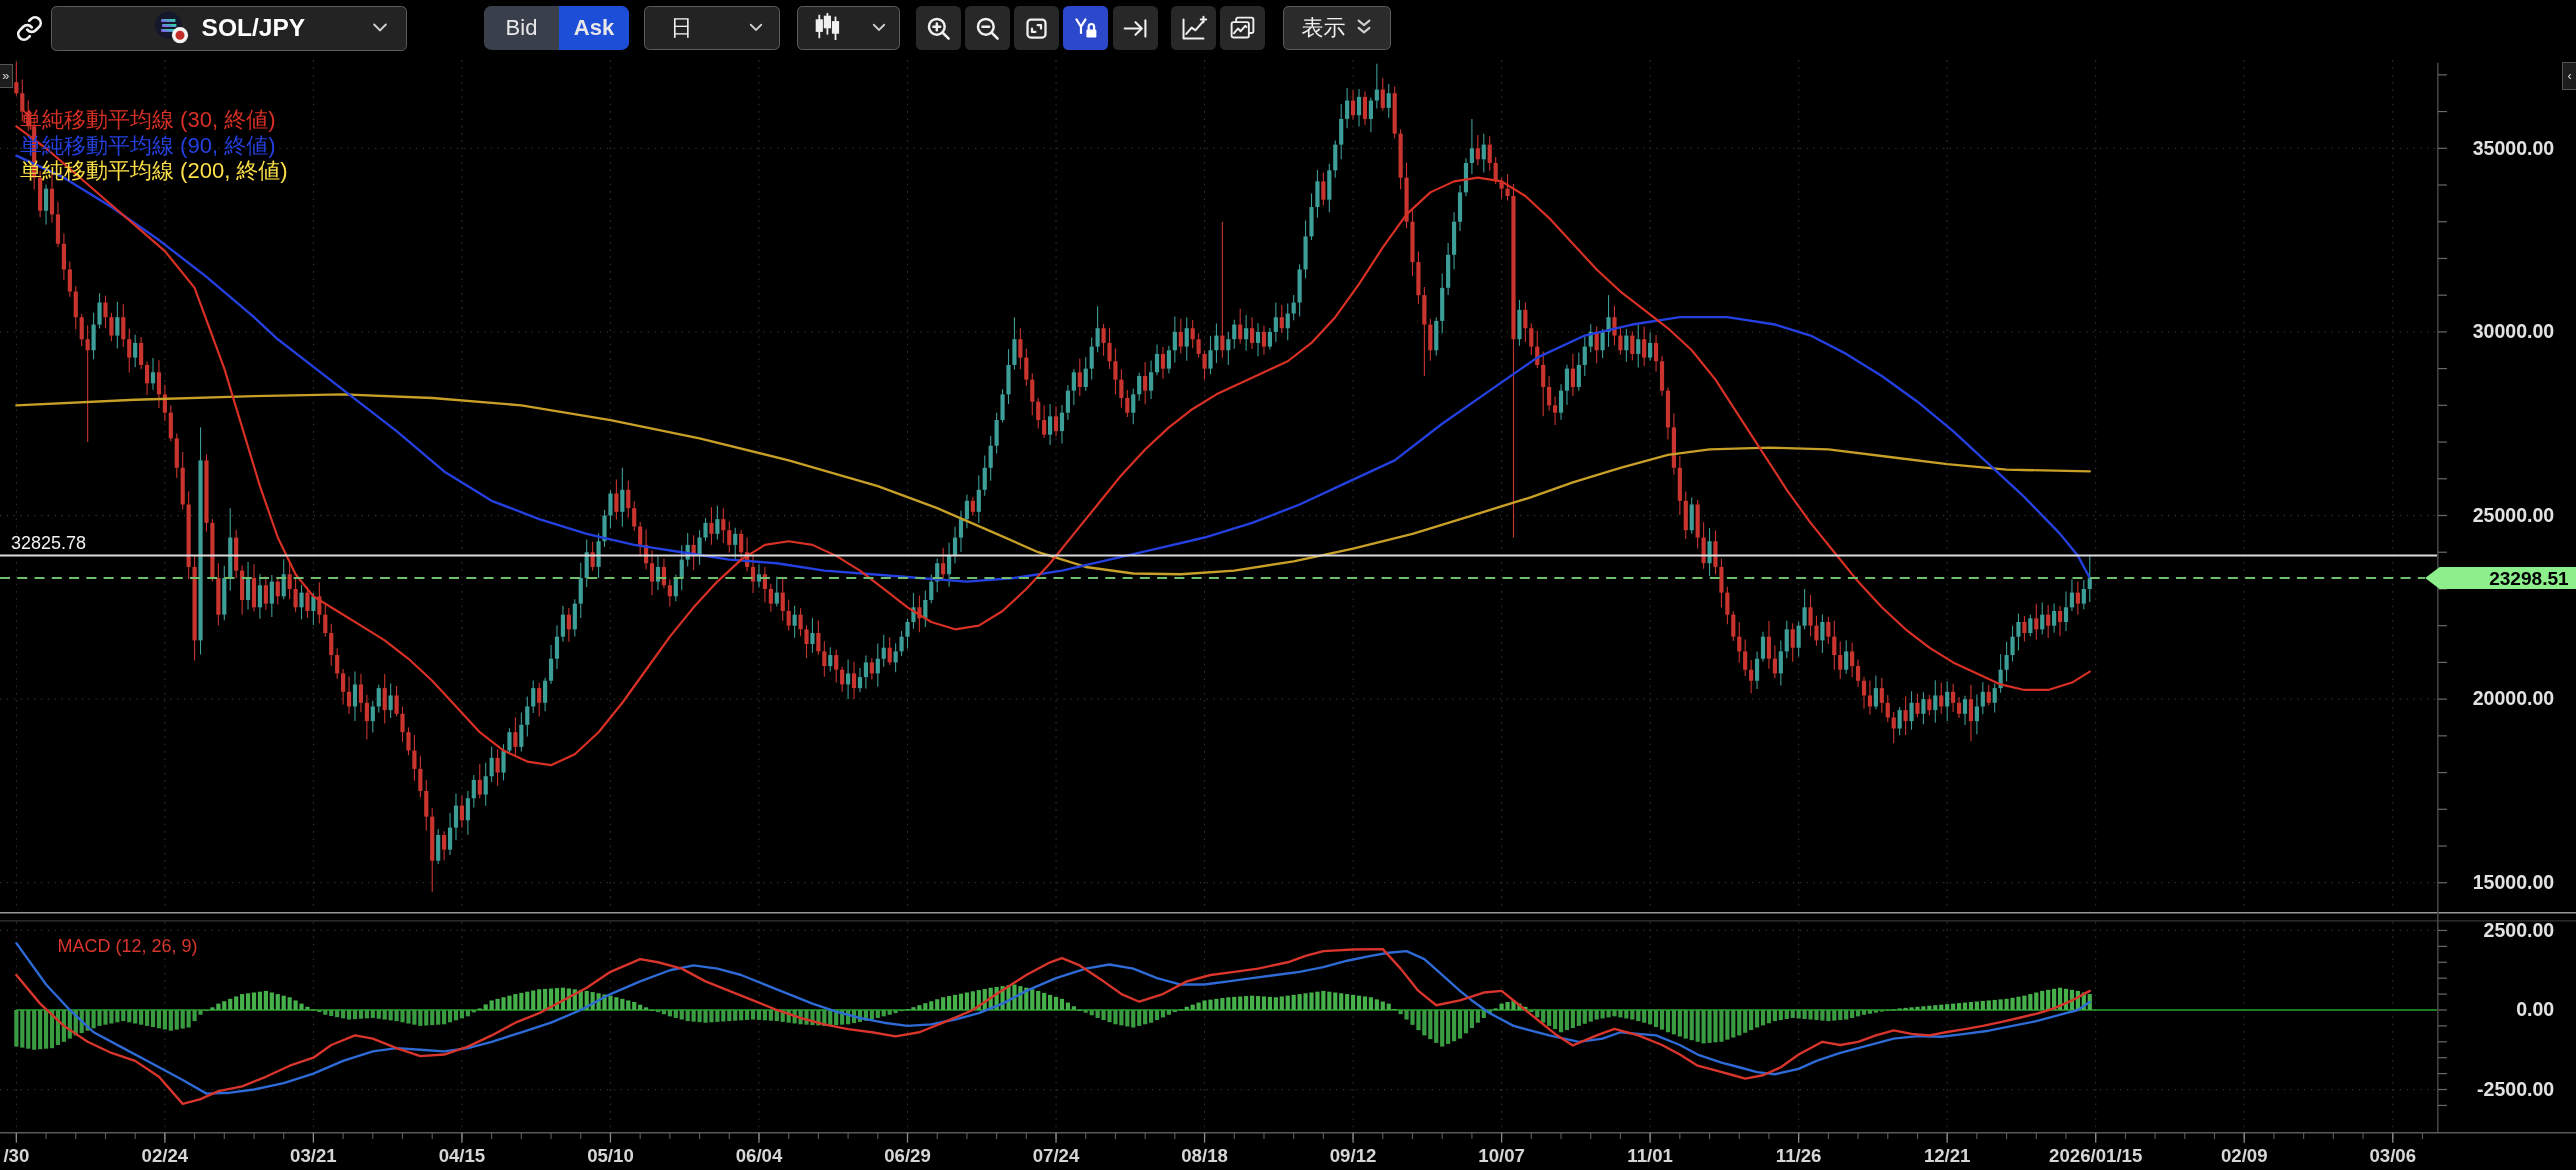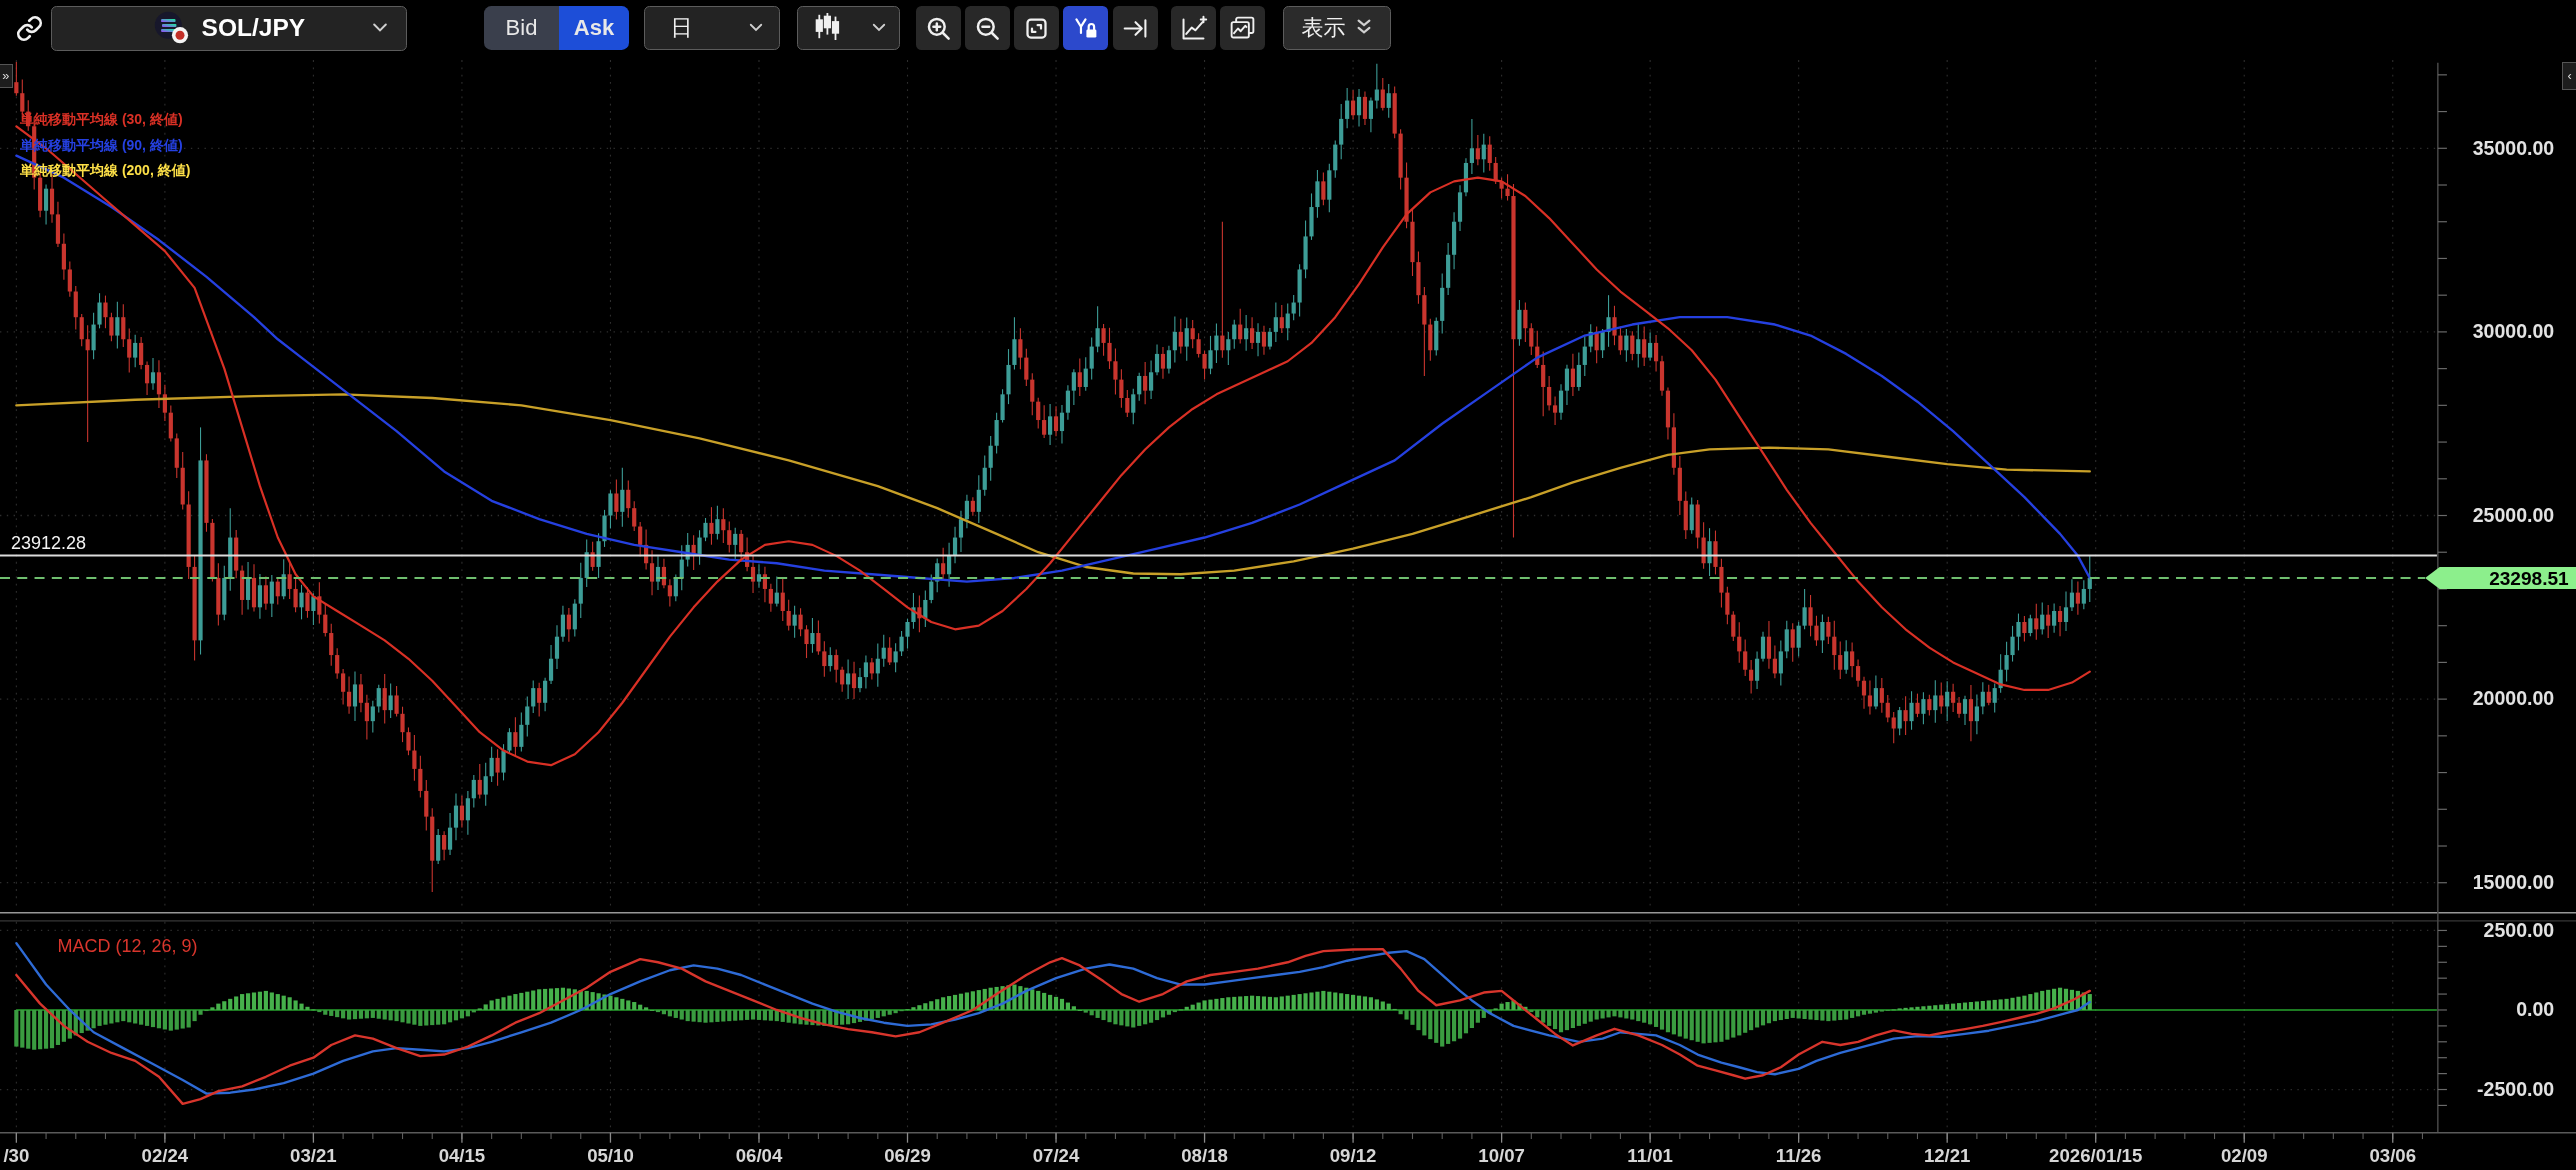--- a/index.html
+++ b/index.html
@@ -23,21 +23,21 @@
   #zoomin-btn{left:916px;width:45px;}
   #zoomout-btn{left:965px;width:45px;}
   #fit-btn{left:1014px;width:45px;}
   #ylock-btn{left:1063px;width:45px;background:#2c49cc;}
   #gotoend-btn{left:1113px;width:45px;}
   #addind-btn{left:1171px;width:45px;}
   #snapshot-btn{left:1220px;width:45px;}
   #display-btn{left:1283px;width:108px;background:#2b2b2b;border:0.9px solid #5c5c5c;gap:9px;}
   
   .ov{position:absolute;z-index:20;pointer-events:none;white-space:nowrap;}
-  #legend{left:20px;top:107px;font-size:14px;line-height:25.5px;font-weight:bold;}
+  #legend{left:20px;top:107px;font-size:22px;line-height:25.5px;}
   #macd-label{left:25.5px;top:936px;font-size:18px;}
   #hline-label{left:11px;top:533px;font-size:18px;color:#f2f2f2;}
   .corner-tab{position:absolute;z-index:25;background:#1d1d1d;border:0.9px solid #555;color:#ddd;
       font-size:12.7px;display:flex;align-items:center;justify-content:center;}
   #collapse-left{left:0;top:64px;width:11.8px;height:22px;border-left:none;}
   #collapse-right{right:0;top:62px;width:12.7px;height:25.5px;border-right:none;}
   #chart-svg{position:absolute;left:0;top:0;z-index:5;}
   svg text{font-family:"Liberation Sans",sans-serif;}
 </style>
 </head>
@@ -1461,16 +1461,16 @@
         <text x="2826" y="643.240196" fill="#000" font-size="21px" font-weight="700" text-anchor="end">23298.51</text>
       </g>
   </svg>
 
   <div class="ov" id="legend">
     <div style="color: rgb(217, 48, 37);">単純移動平均線 (30, 終値)</div>
     <div style="color: rgb(37, 64, 224);">単純移動平均線 (90, 終値)</div>
     <div style="color: #fde047;">単純移動平均線 (200, 終値)</div>
   </div>
   <div class="ov" id="macd-label" style="color: rgb(216, 53, 44); margin-left: 32px;">MACD (12, 26, 9)</div>
-  <div class="ov" id="hline-label">23912.28</div>
+  <div class="ov" id="hline-label">32825.78</div>
 
 </div>
 
 
 </body></html>

